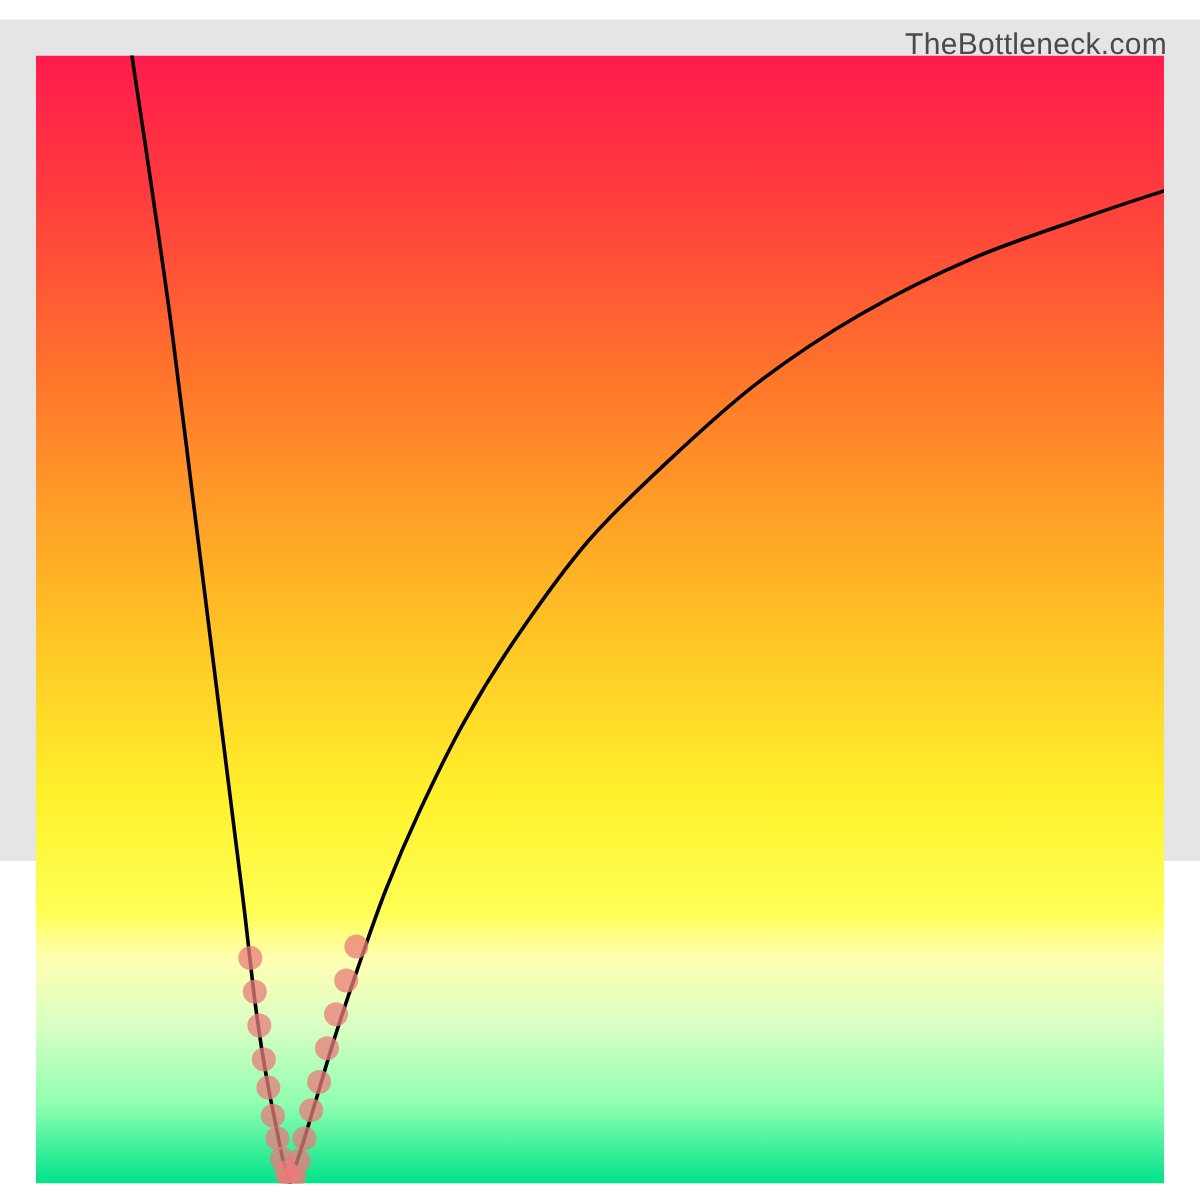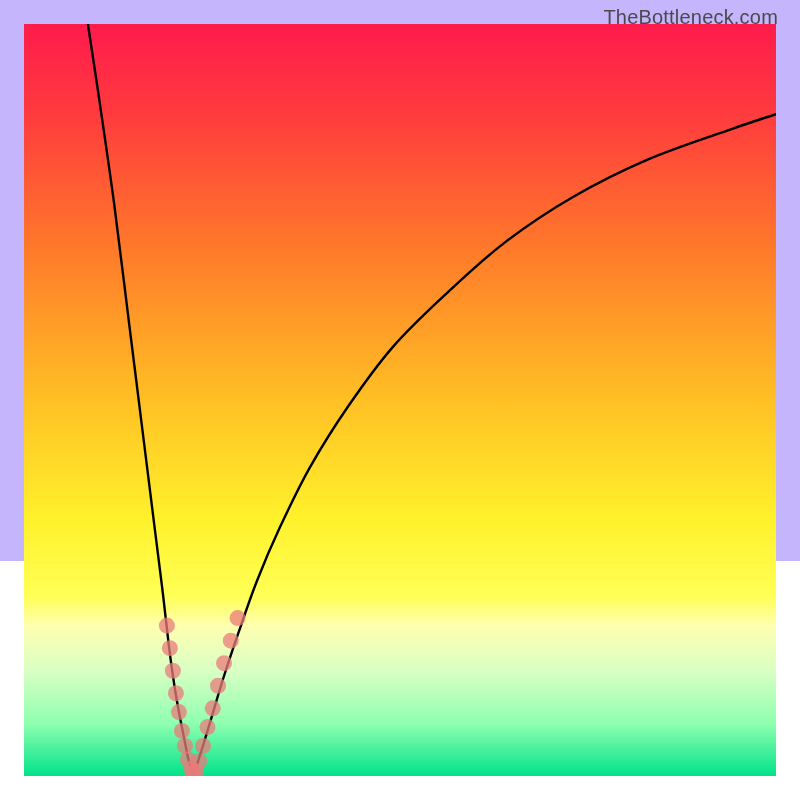--- a/index.html
+++ b/index.html
@@ -6,22 +6,23 @@
     margin: 0;
     padding: 0;
     width: 800px;
     height: 800px;
     overflow: hidden;
     font-family: Arial, Helvetica, sans-serif;
   }
   .frame {
     width: 800px;
     height: 561px;
-    background: #c4b5fd;
+    background: #e5e5e5;
     position: relative;
+    margin-top: 13px;
   }
   .plot-area {
     position: absolute;
     left: 24px;
     top: 24px;
     width: 752px;
     height: 752px;
   }
   .watermark {
     position: absolute;

